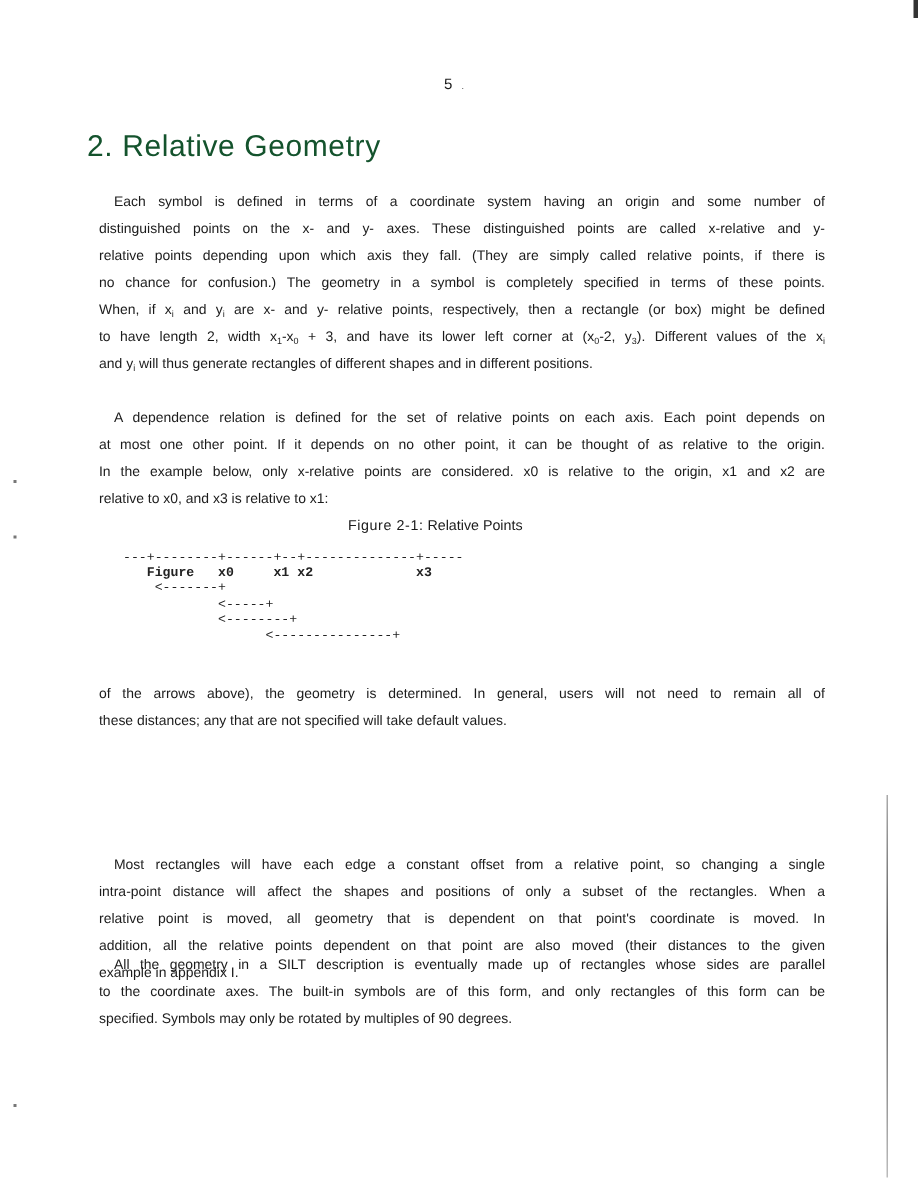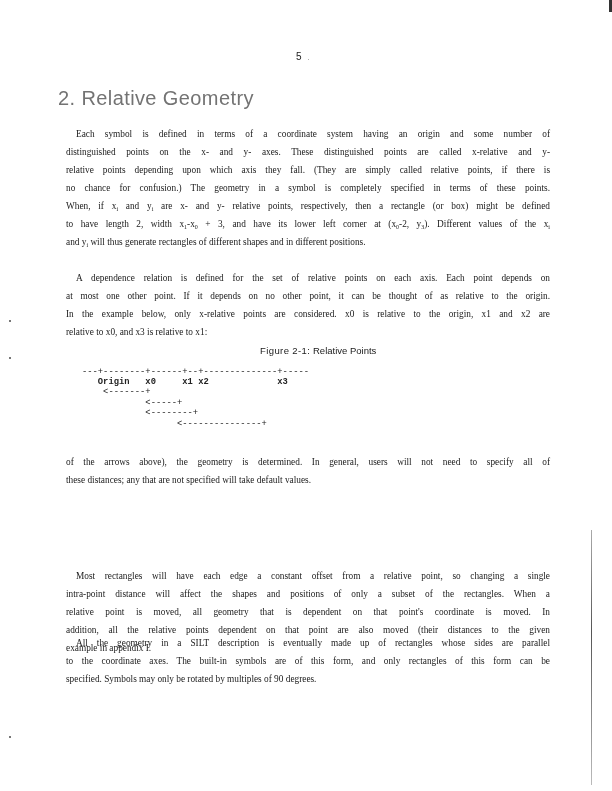--- a/index.html
+++ b/index.html
@@ -1,30 +1,30 @@
 <!DOCTYPE html>
 <html><head>
 <meta charset="utf-8">
 <style>
   html, body { margin: 0; padding: 0; background: #ffffff; }
   body { width: 612px; height: 791px; position: relative; overflow: hidden; font-family: "Liberation Sans", sans-serif; color: #1a1a1a; }
   .page-number { position: absolute; top: 51px; left: 296px; font-size: 10px; }
   .page-number .dot { margin-left: 6px; font-size: 7px; color: #666; }
-  .heading { position: absolute; top: 87px; left: 58px; font-size: 20px; letter-spacing: 0.4px; margin: 0; font-weight: normal; color: #737373; }
+  .heading { position: absolute; top: 87px; left: 58px; font-size: 20px; letter-spacing: 0.4px; margin: 0; font-weight: normal; color: #14532d; }
   .para { position: absolute; left: 66px; width: 484px; font-size: 9.3px; line-height: 18px; text-align: justify; margin: 0; }
-  .para .line { display: block; white-space: nowrap; text-align-last: justify; font-family: Liberation Serif, serif; }
+  .para .line { display: block; white-space: nowrap; text-align-last: justify; }
   .para .line.indent { padding-left: 10px; }
   .para .line.last { text-align-last: left; }
   .para sub { font-size: 6px; vertical-align: -2px; line-height: 0; }
   #p1 { top: 125px; }
   #p2 { top: 269px; }
   #p3 { top: 453px; }
   #p4 { top: 567px; }
   #p5 { top: 634px; }
-  .figure-caption { position: absolute; top: 345px; left: 232px; font-size: 9.5px; margin-left: 28px; }
+  .figure-caption { position: absolute; top: 345px; left: 232px; font-size: 9.5px; }
   .figure-caption .fig-label { letter-spacing: 0.4px; }
   .ascii { position: absolute; left: 82px; font-family: "Liberation Mono", monospace; font-size: 8.8px; line-height: 10px; white-space: pre; margin: 0; color: #222; }
   #fig-axis { top: 367px; }
   #fig-labels { top: 377px; font-weight: bold; }
   #fig-arrow-0 { top: 387px; }
   #fig-arrow-1 { top: 398px; }
   #fig-arrow-2 { top: 408px; }
   #fig-arrow-3 { top: 419px; }
   .margin-bar-top { position: absolute; top: 0; right: 0; width: 3px; height: 12px; background: #333; }
   .margin-line { position: absolute; top: 530px; left: 591px; width: 1.3px; height: 255px; background: linear-gradient(#aaa, #555 40%, #888 70%, #bbb); }
@@ -53,28 +53,28 @@
     <span class="line"><span>at most one other point.  If it depends on no other point, it can be thought of as relative to the origin.</span></span>
     <span class="line"><span>In the example below, only x-relative points are considered.  x0 is relative to the origin, x1 and x2 are</span></span>
     <span class="line last"><span>relative to x0, and x3 is relative to x1:</span></span>
   </div>
 
 <div class="figure-caption">
   <span class="fig-label">Figure 2-1:</span>
   <span>Relative Points</span>
 </div>
 <pre class="ascii" id="fig-axis">---+--------+------+--+--------------+-----</pre>
-<pre class="ascii" id="fig-labels">   Origin   x0     x1 x2             x3</pre>
+<pre class="ascii" id="fig-labels">   Figure   x0     x1 x2             x3</pre>
 <pre class="ascii" id="fig-arrow-0">    &lt;-------+</pre>
 <pre class="ascii" id="fig-arrow-1">            &lt;-----+</pre>
 <pre class="ascii" id="fig-arrow-2">            &lt;--------+</pre>
 <pre class="ascii" id="fig-arrow-3">                  &lt;---------------+</pre>
 
 <div class="para" id="p3">
-    <span class="line"><span>of the arrows above), the geometry is determined.  In general, users will not need to specify all of</span></span>
+    <span class="line"><span>of the arrows above), the geometry is determined.  In general, users will not need to remain all of</span></span>
     <span class="line last"><span>these distances; any that are not specified will take default values.</span></span>
   </div>
 <div class="para" id="p4">
     <span class="line indent"><span>Most rectangles will have each edge a constant offset from a relative point, so changing a single</span></span>
     <span class="line"><span>intra-point distance will affect the shapes and positions of only a subset of the rectangles.  When a</span></span>
     <span class="line"><span>relative point is moved, all geometry that is dependent on that point's coordinate is moved.  In</span></span>
     <span class="line"><span>addition, all the relative points dependent on that point are also moved (their distances to the given</span></span>
     <span class="line last"><span>example in appendix I.</span></span>
   </div>
 <div class="para" id="p5">

